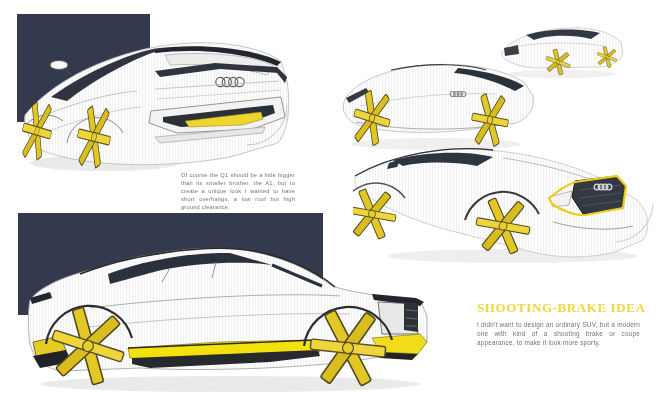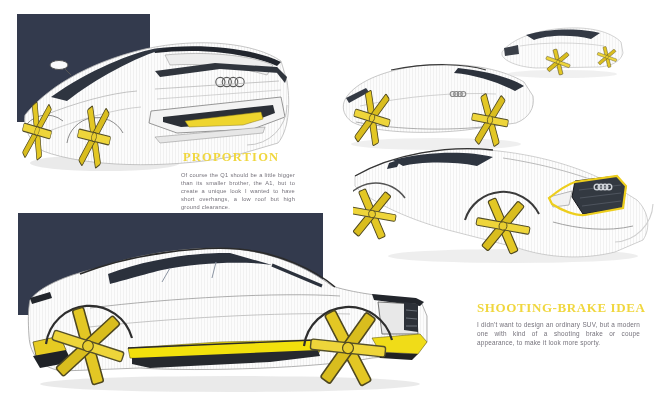--- a/index.html
+++ b/index.html
@@ -165,19 +165,18 @@
     <line x1="386" y1="80" x2="397" y2="81" stroke="#6a7078" stroke-width="1"></line>
     <line x1="386" y1="88" x2="397" y2="88" stroke="#6a7078" stroke-width="1"></line>
     <path d="M 352,100 L 400,96 L 407,104 L 398,116 L 360,114 Z" fill="#f0dc18" stroke="#6b6212" stroke-width="0.6"></path>
     <path d="M 356,114 L 398,116 L 392,122 L 360,120 Z" fill="#222"></path>
     <path d="M 26,106 A 44,44 0 0 1 112,100" stroke="#2e2e2e" stroke-width="2.2" fill="none"></path>
     <path d="M 284,108 A 45,45 0 0 1 372,102" stroke="#2e2e2e" stroke-width="2.2" fill="none"></path>
     <use href="#wheel6" transform="translate(68,108) rotate(16) scale(0.76,0.78)"></use>
     <use href="#wheel6" transform="translate(328,110) rotate(4) scale(0.78,0.8)"></use>
   </svg>
 
-  <div id="proportion-heading" class="heading">PROPORTION</div>
   <div id="proportion-body" class="body-copy">Of course the Q1 should be a little bigger than its smaller brother, the A1, but to create a unique look I wanted to have short overhangs, a low roof but high ground clearance.</div>
 
   <div id="shooting-heading" class="heading">SHOOTING-BRAKE IDEA</div>
   <div id="shooting-body" class="body-copy">I didn't want to design an ordinary SUV, but a modern one with kind of a shooting brake or coupe appearance, to make it look more sporty.</div>
 
 </div>
 
 </body></html>

